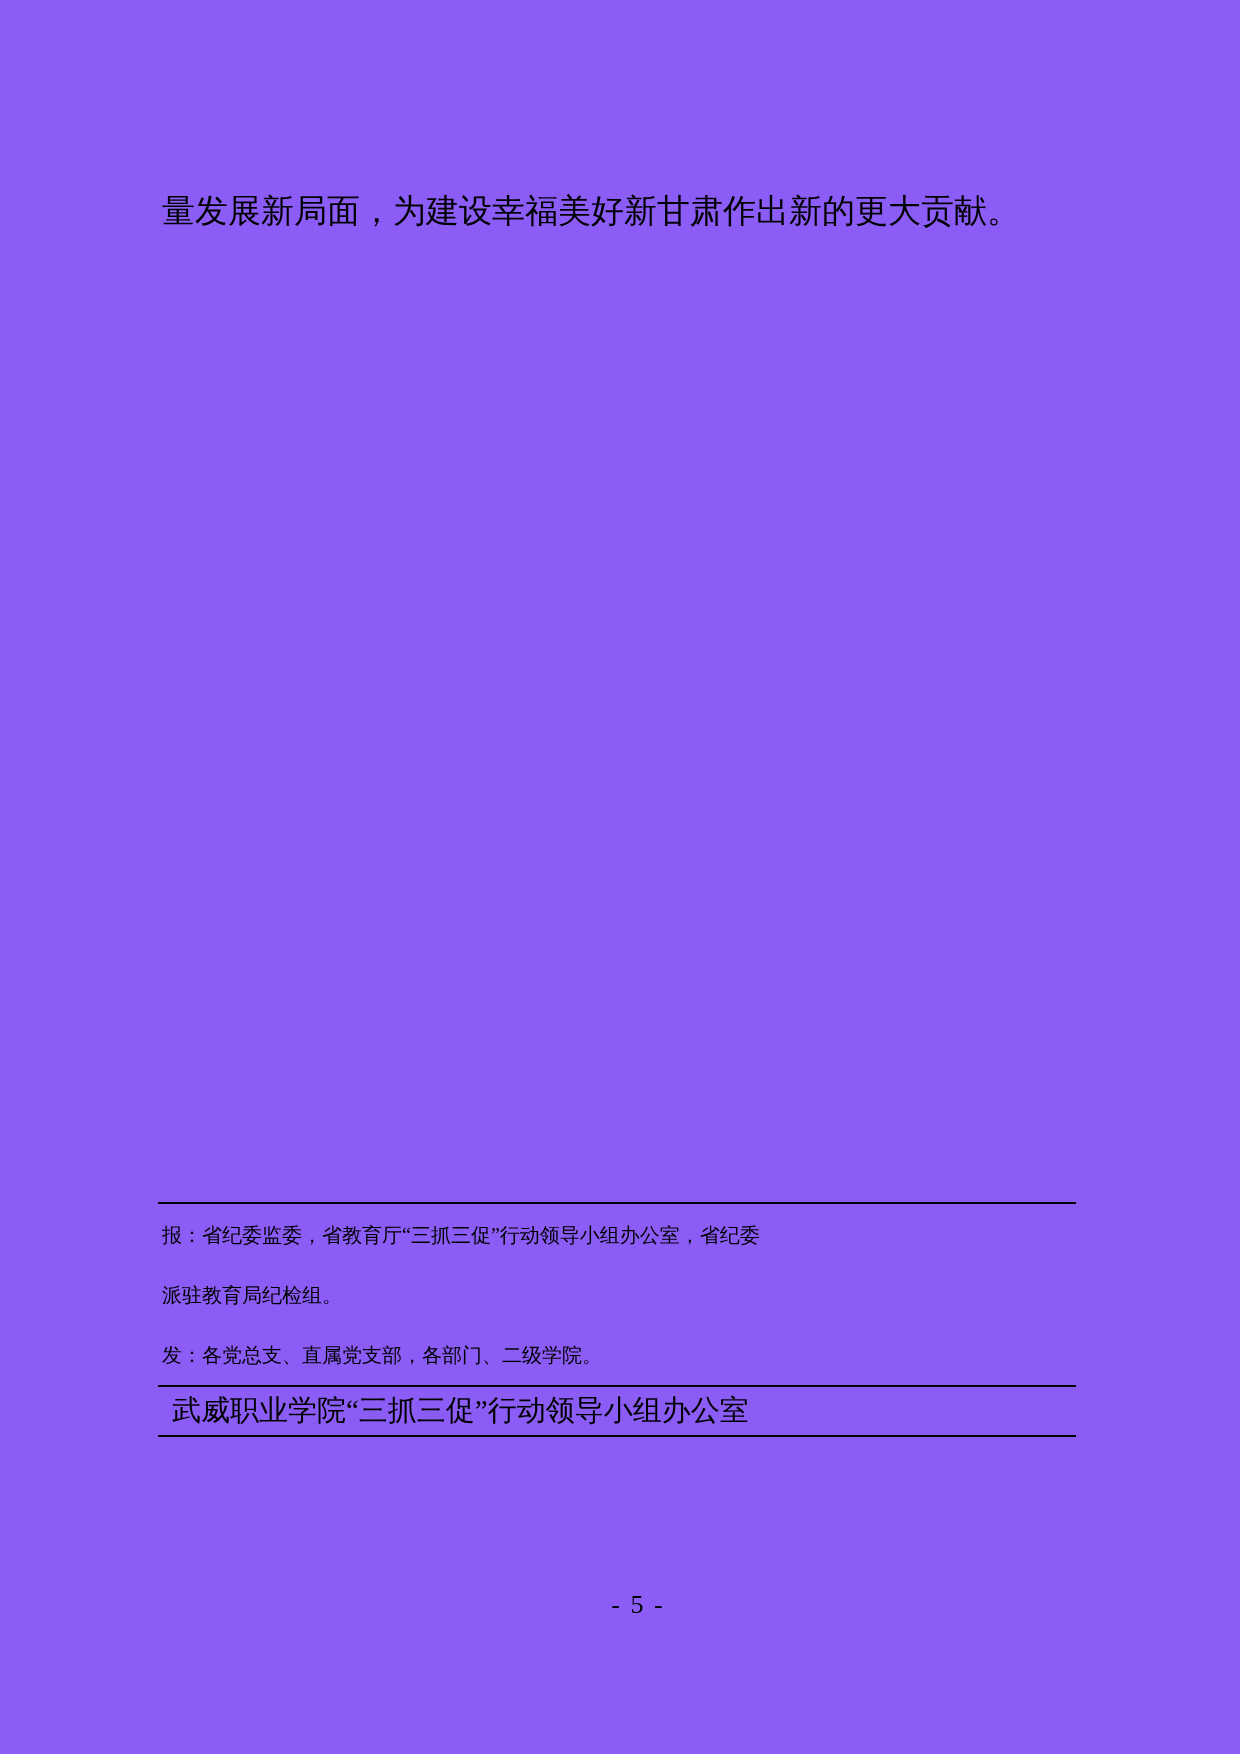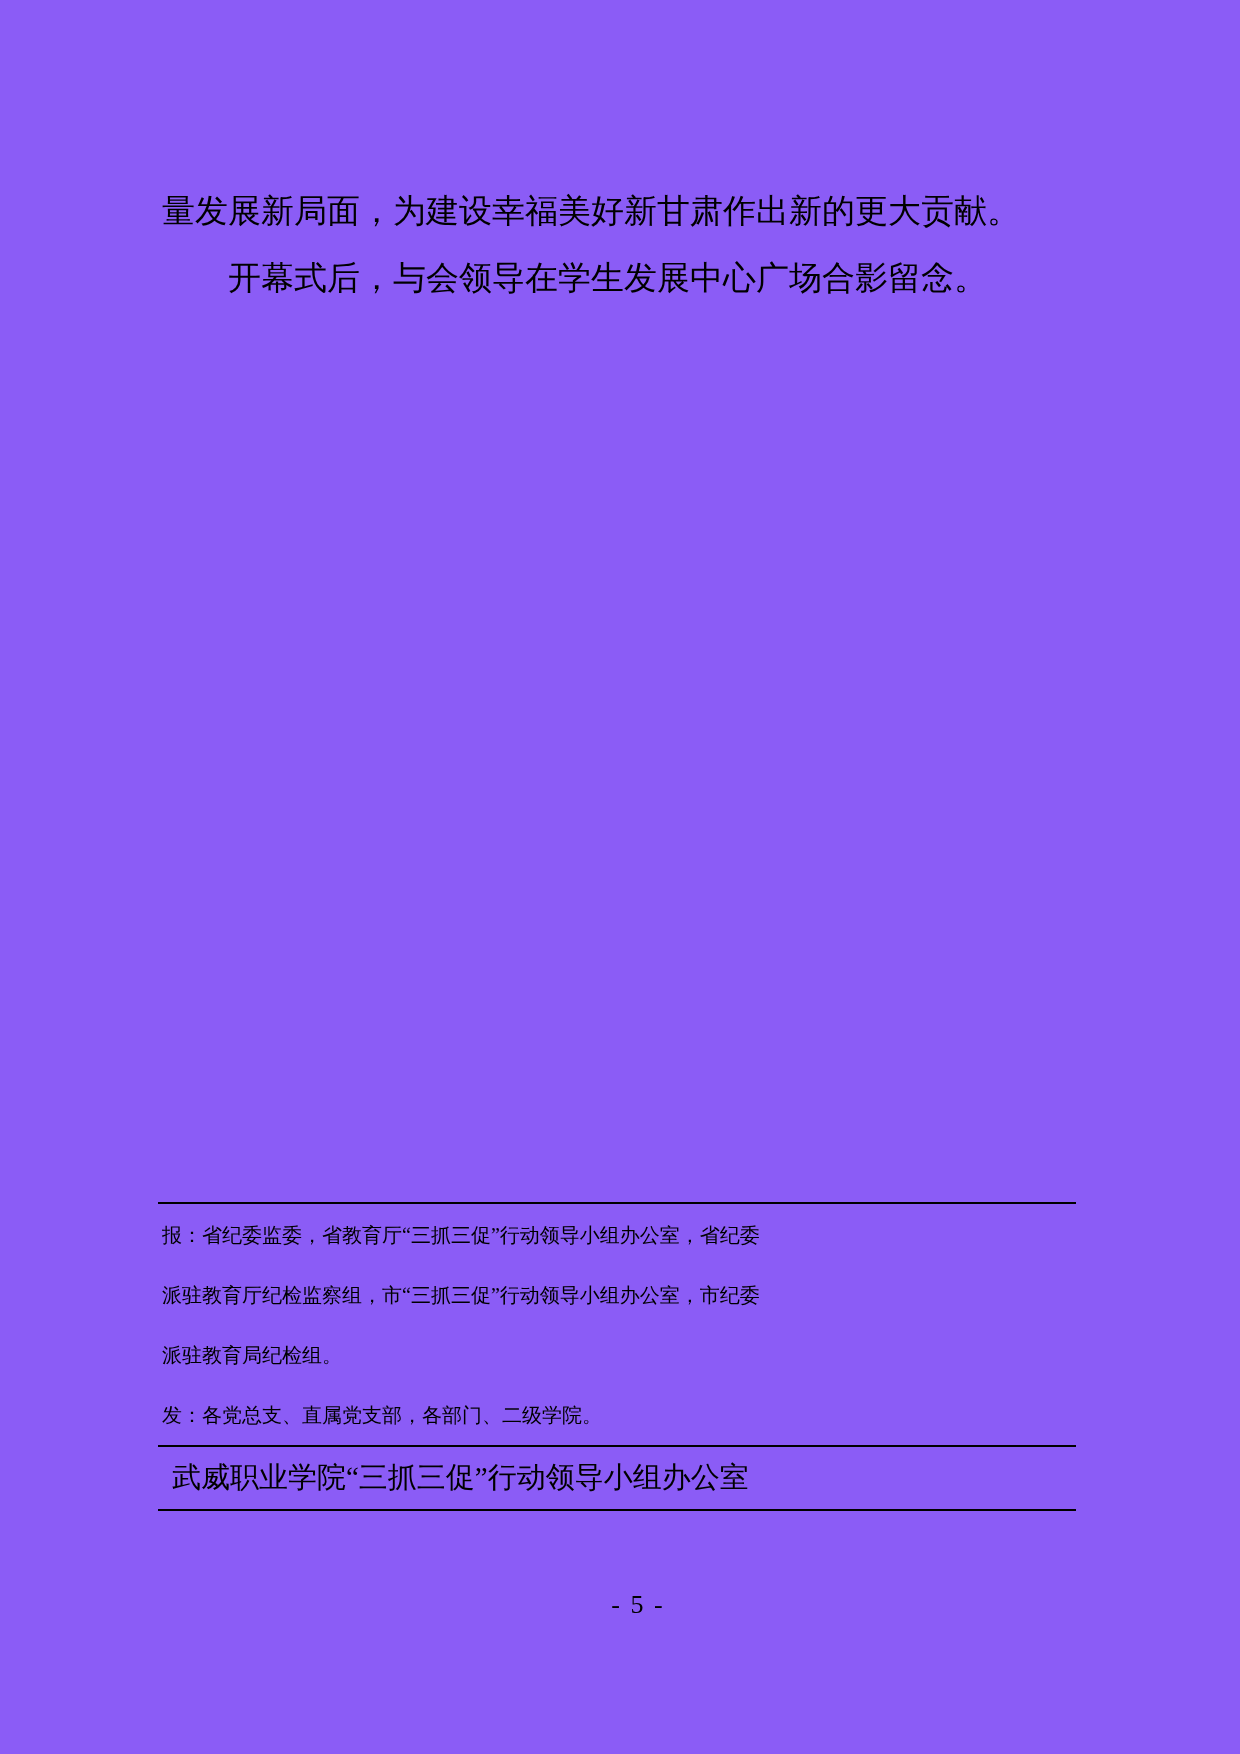--- a/index.html
+++ b/index.html
@@ -52,21 +52,21 @@
     line-height: 60px;
   }
   .dist-line {
     white-space: nowrap;
   }
   .print-line {
     display: flex;
     justify-content: space-between;
     align-items: center;
     padding: 0 10px 0 14px;
-    height: 62px;
+    height: 48px;
     font-size: 29px;
     white-space: nowrap;
   }
   .page-number {
     position: absolute;
     top: 1590px;
     left: 0;
     width: 100%;
     text-align: center;
     font-size: 26px;
@@ -74,29 +74,27 @@
     letter-spacing: 2px;
   }
 </style>
 </head>
 <body>
 
 <div class="page">
 
   <div class="body-text">
     <p class="para">量发展新局面，为建设幸福美好新甘肃作出新的更大贡献。</p>
-    <p class="para indent">开幕式后，与会领导在学生发展中心广场合影留念。</p>
   </div>
 
   <div class="distribution">
     <div class="rule"></div>
 
     <div class="dist-lines">
       <div class="dist-line">报：省纪委监委，省教育厅“三抓三促”行动领导小组办公室，省纪委</div>
-      <div class="dist-line">派驻教育厅纪检监察组，市“三抓三促”行动领导小组办公室，市纪委</div>
       <div class="dist-line">派驻教育局纪检组。</div>
       <div class="dist-line">发：各党总支、直属党支部，各部门、二级学院。</div>
     </div>
 
     <div class="rule"></div>
 
     <div class="print-line">
       <span>武威职业学院“三抓三促”行动领导小组办公室</span>
     </div>
 

